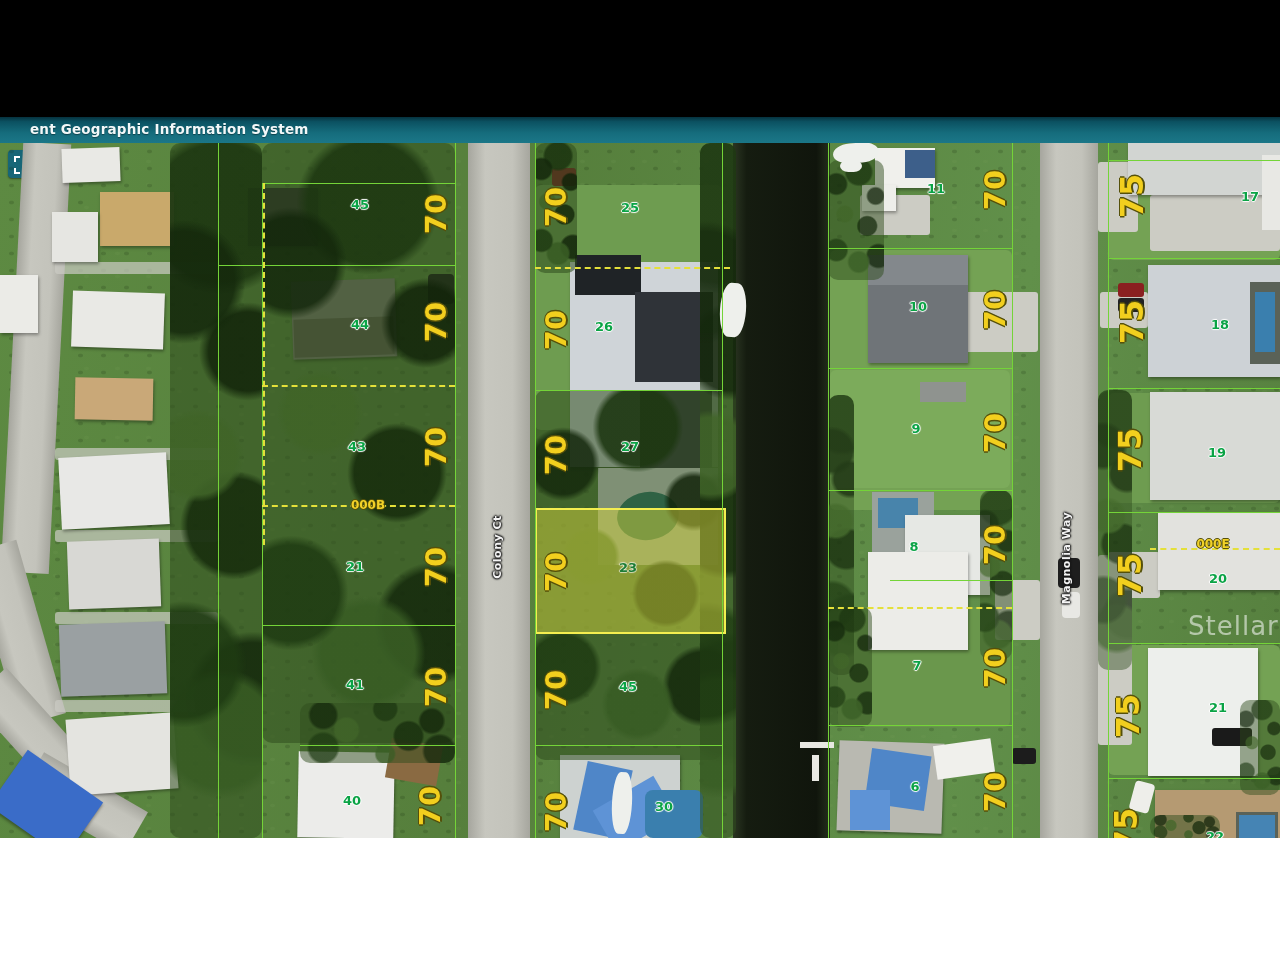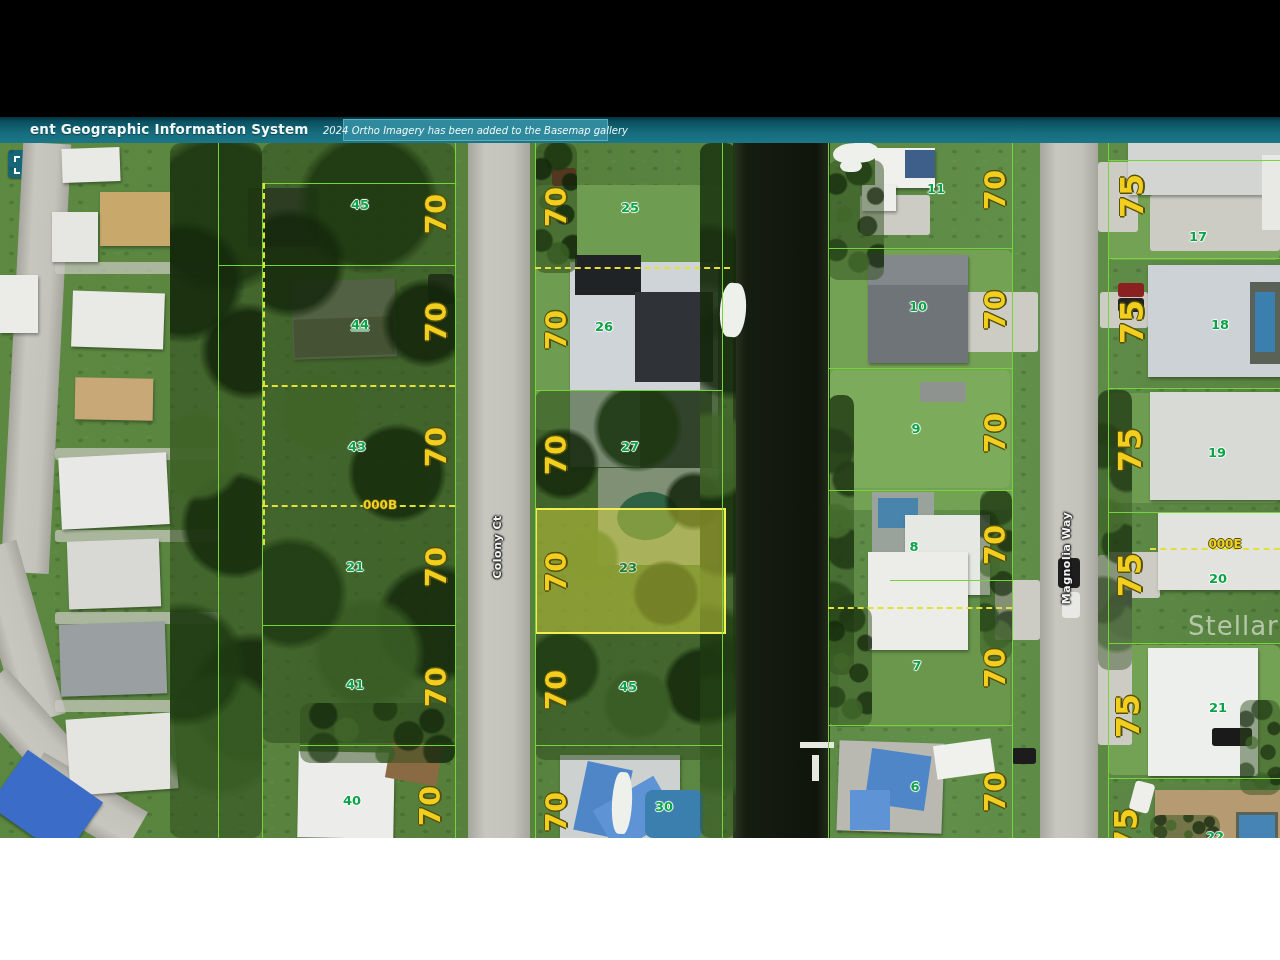--- a/index.html
+++ b/index.html
@@ -55,37 +55,36 @@
              background:rgba(216,216,62,.48);border:2px solid #f4ee50;}
   
   .plabel{position:absolute;z-index:50;font-size:13px;font-weight:bold;color:#0aa345;white-space:nowrap;
           transform:translate(-50%,-50%);
           text-shadow:1px 0 1px #fff,-1px 0 1px #fff,0 1px 1px #fff,0 -1px 1px #fff;}
   .plabel.hl{color:#1e7c35;text-shadow:1px 0 1px rgba(255,255,255,.6),-1px 0 1px rgba(255,255,255,.6),0 1px 1px rgba(255,255,255,.6),0 -1px 1px rgba(255,255,255,.6);}
   .dim{position:absolute;z-index:50;font-weight:bold;color:#f2cf1e;white-space:nowrap;
        transform:translate(-50%,-50%) rotate(-90deg);
        text-shadow:1.5px 0 #55500a,-1.5px 0 #55500a,0 1.5px #55500a,0 -1.5px #55500a;}
   .lotlbl{position:absolute;z-index:50;font-size:12px;font-weight:bold;color:#f2d228;white-space:nowrap;
-          transform:translate(-50%,-50%);text-shadow:1px 0 #55500a,-1px 0 #55500a,0 1px #55500a,0 -1px #55500a;margin-left:12px;}
+          transform:translate(-50%,-50%);text-shadow:1px 0 #55500a,-1px 0 #55500a,0 1px #55500a,0 -1px #55500a;}
   .street{position:absolute;z-index:50;font-size:11px;font-weight:bold;color:#f4f4f4;white-space:nowrap;
           transform:translate(-50%,-50%) rotate(-90deg);letter-spacing:.5px;
           text-shadow:1px 0 2px #1a1a1a,-1px 0 2px #1a1a1a,0 1px 2px #1a1a1a,0 -1px 2px #1a1a1a;}
   #watermark{position:absolute;left:1188px;top:468px;z-index:55;font-size:26px;color:rgba(255,255,255,.55);
              white-space:nowrap;letter-spacing:1px;}
 </style>
 </head>
 <body>
 
 <div id="screen">
 
   <div id="topbar"></div>
 
   <div id="appheader">
     <div id="apptitle">ent Geographic Information System</div>
-    <div id="notif">2024 Ortho Imagery has been added to the Basemap gallery</div>
   </div>
 
   <div id="map">
 
     <div id="canal"></div>
 
     <div class="road" style="left:468px;top:0;width:62px;height:695px;"></div>
     <div class="road" style="left:1040px;top:0;width:58px;height:695px;"></div>
     <div class="road" style="left:12px;top:0;width:48px;height:430px;transform:rotate(3deg);"></div>
     <div class="road" style="left:-6px;top:400px;width:48px;height:180px;transform:rotate(-16deg);"></div>
@@ -232,38 +231,38 @@
     <div class="vdash" style="left:263px;top:40px;height:362px;"></div>
     <div class="hdash" style="left:262px;top:242px;width:193px;"></div>
     <div class="hdash" style="left:262px;top:362px;width:193px;"></div>
     <div class="hdash" style="left:535px;top:124px;width:195px;"></div>
     <div class="hdash" style="left:828px;top:464px;width:184px;"></div>
     <div class="hdash" style="left:1150px;top:405px;width:130px;"></div>
 
     <div id="watermark">Stellar MLS</div>
     <div id="labels">
         <span class="plabel" style="left: 360px; top: 61px;">45</span>
-        <span class="plabel" style="left: 360px; top: 181px; text-decoration: underline;">44</span>
+        <span class="plabel" style="left: 360px; top: 181px;">44</span>
         <span class="plabel" style="left: 357px; top: 303px;">43</span>
         <span class="plabel" style="left: 355px; top: 423px;">21</span>
         <span class="plabel" style="left: 355px; top: 541px;">41</span>
         <span class="plabel" style="left: 352px; top: 657px;">40</span>
         <span class="plabel" style="left: 630px; top: 64px;">25</span>
         <span class="plabel" style="left: 604px; top: 183px;">26</span>
         <span class="plabel" style="left: 630px; top: 303px;">27</span>
         <span class="plabel hl" style="left: 628px; top: 424px;">23</span>
         <span class="plabel" style="left: 628px; top: 543px;">45</span>
         <span class="plabel" style="left: 664px; top: 663px;">30</span>
         <span class="plabel" style="left: 920px; top: 45px; margin-left: 16px;">11</span>
         <span class="plabel" style="left: 918px; top: 163px;">10</span>
         <span class="plabel" style="left: 916px; top: 285px;">9</span>
         <span class="plabel" style="left: 914px; top: 403px;">8</span>
         <span class="plabel" style="left: 917px; top: 522px;">7</span>
         <span class="plabel" style="left: 915px; top: 643px;">6</span>
-        <span class="plabel" style="left: 1198px; top: 53px; margin-top: 40px;">17</span>
+        <span class="plabel" style="left: 1250px; top: 53px;">17</span>
         <span class="plabel" style="left: 1220px; top: 181px;">18</span>
         <span class="plabel" style="left: 1217px; top: 309px;">19</span>
         <span class="plabel" style="left: 1218px; top: 435px; text-align: center;">20</span>
         <span class="plabel" style="left: 1218px; top: 564px;">21</span>
         <span class="plabel" style="left: 1215px; top: 693px;">22</span>
         <span class="dim" style="left: 436px; top: 71px; font-size: 29px;">70</span>
         <span class="dim" style="left: 436px; top: 179px; font-size: 29px;">70</span>
         <span class="dim" style="left: 436px; top: 304px; font-size: 29px;">70</span>
         <span class="dim" style="left: 436px; top: 424px; font-size: 29px;">70</span>
         <span class="dim" style="left: 436px; top: 544px; font-size: 29px;">70</span>

